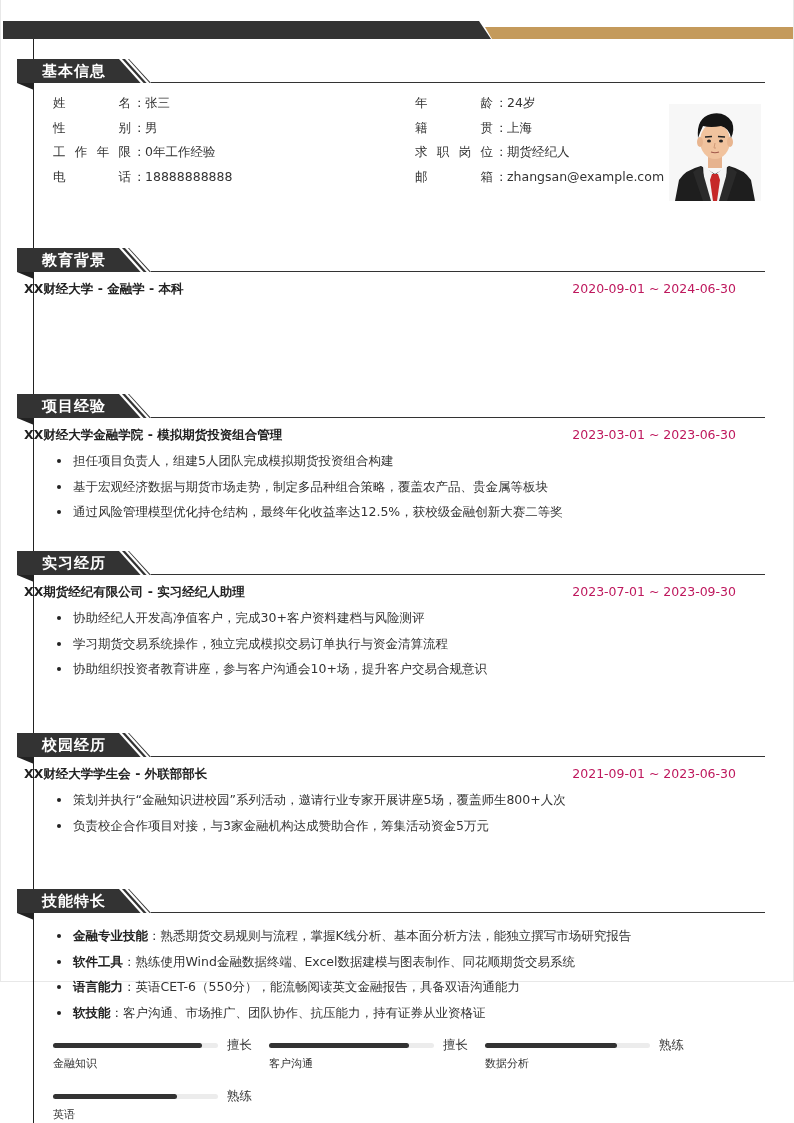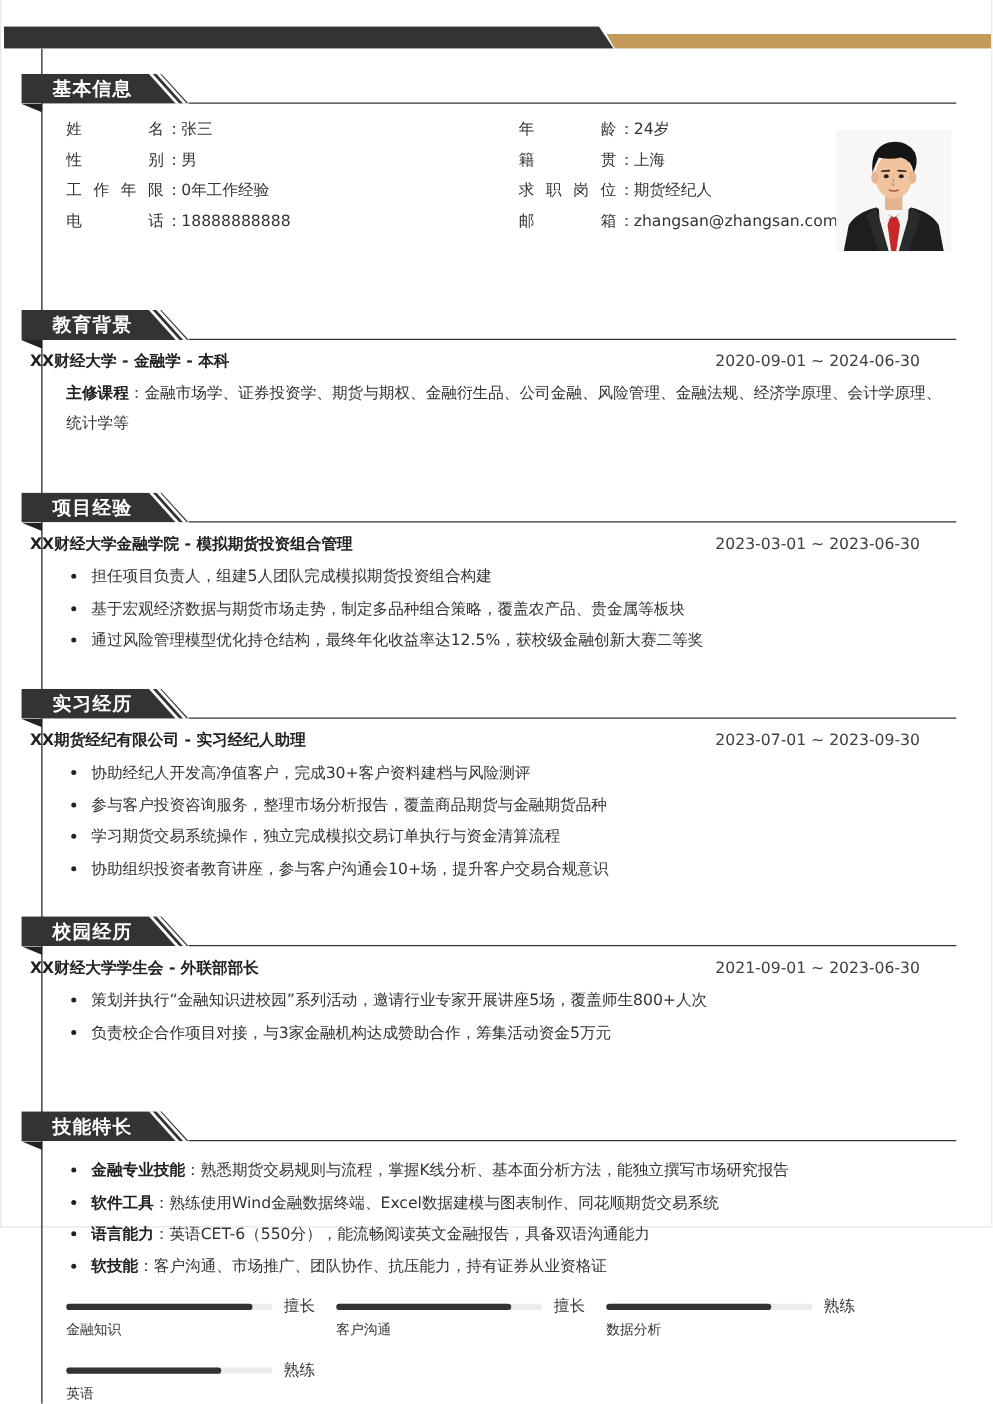--- a/index.html
+++ b/index.html
@@ -19,21 +19,21 @@
   .sec-tab { position: absolute; left: 16px; top: 0; width: 134px; height: 24px; background: #333;
              clip-path: polygon(0 0, 112px 0, 134px 24px, 0 24px); }
   .sec-stripe { position: absolute; top: 0; width: 3px; height: 24px; background: #fff; transform: skewX(42deg); transform-origin: top left; }
   .sec-fold { position: absolute; left: 16px; top: 24px; width: 17px; height: 7px; background: #222;
               clip-path: polygon(0 0, 17px 0, 17px 7px); }
   .sec-title { position: absolute; left: 41px; top: 2px; color: #fff; font-size: 15px; font-weight: bold; letter-spacing: 1px; line-height: 20px; }
   .sec-line { position: absolute; left: 150px; top: 23px; width: 614px; height: 1px; background: #333; }
 
   .row-head { position: relative; height: 24px; margin-left: 23px; width: 712px; }
   .row-head .title { position: absolute; left: 0; top: 3px; font-weight: bold; font-size: 12.5px; color: #222; }
-  .row-head .date { position: absolute; right: 0; top: 3px; font-size: 12.5px; color: #404040; }
+  .row-head .date { position: absolute; right: 0; top: 3px; font-size: 12.5px; color: #be185d; }
   .line { margin-left: 52px; width: 712px; line-height: 24px; font-size: 12.5px; color: #333; }
   .line b { color: #222; }
   ul.bullets { list-style: none; margin-left: 52px; width: 712px; }
   ul.bullets li { position: relative; padding-left: 20px; line-height: 25.5px; font-size: 12.5px; color: #333; }
   ul.bullets li::before { content: ""; position: absolute; left: 4px; top: 11px; width: 4px; height: 4px; border-radius: 50%; background: #222; }
   ul.bullets li b { color: #222; }
 
   
   .info-item { position: absolute; font-size: 12.5px; color: #333; height: 24px; line-height: 24px; }
   .info-label { position: absolute; left: 0; top: 0; width: 78px; display: flex; justify-content: space-between; }
@@ -128,21 +128,21 @@
         </span>
         <span class="info-colon">：</span>
         <span class="info-value">期货经纪人</span>
       </div>
       <div class="info-item" style="left: 414px; top: 164.5px; width: 340px;">
         <span class="info-label">
           <span>邮</span>
           <span>箱</span>
         </span>
         <span class="info-colon">：</span>
-        <span class="info-value">zhangsan@zhangsan.com</span>
+        <span class="info-value">zhangsan@example.com</span>
       </div>
     </div>
 
   <div class="avatar">
     <svg width="92" height="97" viewBox="0 0 92 97">
       <rect width="92" height="97" fill="#f7f7f7"></rect>
 
       <path d="M6 97 L10 76 Q16 66 32 62 L46 70 L60 62 Q76 66 82 76 L86 97 Z" fill="#1e1e1e"></path>
 
       <path d="M34 61 L46 71 L58 61 L56 97 L36 97 Z" fill="#f3f3f3"></path>
@@ -177,21 +177,20 @@
       <div class="sec-stripe" style="left:118px;"></div>
       <div class="sec-stripe" style="left:124px;"></div>
       <div class="sec-fold"></div>
       <div class="sec-title">教育背景</div>
       <div class="sec-line"></div>
     </div>
     <div class="row-head">
       <span class="title">XX财经大学 - 金融学 - 本科</span>
       <span class="date">2020-09-01 ~ 2024-06-30</span>
     </div>
-    <div class="line"><b>主修课程</b><span>：金融市场学、证券投资学、期货与期权、金融衍生品、公司金融、风险管理、金融法规、经济学原理、会计学原理、统计学等</span></div>
   </div>
 
   <div class="section" style="top:394px;">
     <div class="sec-head">
       <div class="sec-tab"></div>
       <div class="sec-stripe" style="left:118px;"></div>
       <div class="sec-stripe" style="left:124px;"></div>
       <div class="sec-fold"></div>
       <div class="sec-title">项目经验</div>
       <div class="sec-line"></div>
@@ -215,21 +214,20 @@
       <div class="sec-fold"></div>
       <div class="sec-title">实习经历</div>
       <div class="sec-line"></div>
     </div>
     <div class="row-head">
       <span class="title">XX期货经纪有限公司 - 实习经纪人助理</span>
       <span class="date">2023-07-01 ~ 2023-09-30</span>
     </div>
     <ul class="bullets">
       <li>协助经纪人开发高净值客户，完成30+客户资料建档与风险测评</li>
-      <li>参与客户投资咨询服务，整理市场分析报告，覆盖商品期货与金融期货品种</li>
       <li>学习期货交易系统操作，独立完成模拟交易订单执行与资金清算流程</li>
       <li>协助组织投资者教育讲座，参与客户沟通会10+场，提升客户交易合规意识</li>
     </ul>
   </div>
 
   <div class="section" style="top:733px;">
     <div class="sec-head">
       <div class="sec-tab"></div>
       <div class="sec-stripe" style="left:118px;"></div>
       <div class="sec-stripe" style="left:124px;"></div>

